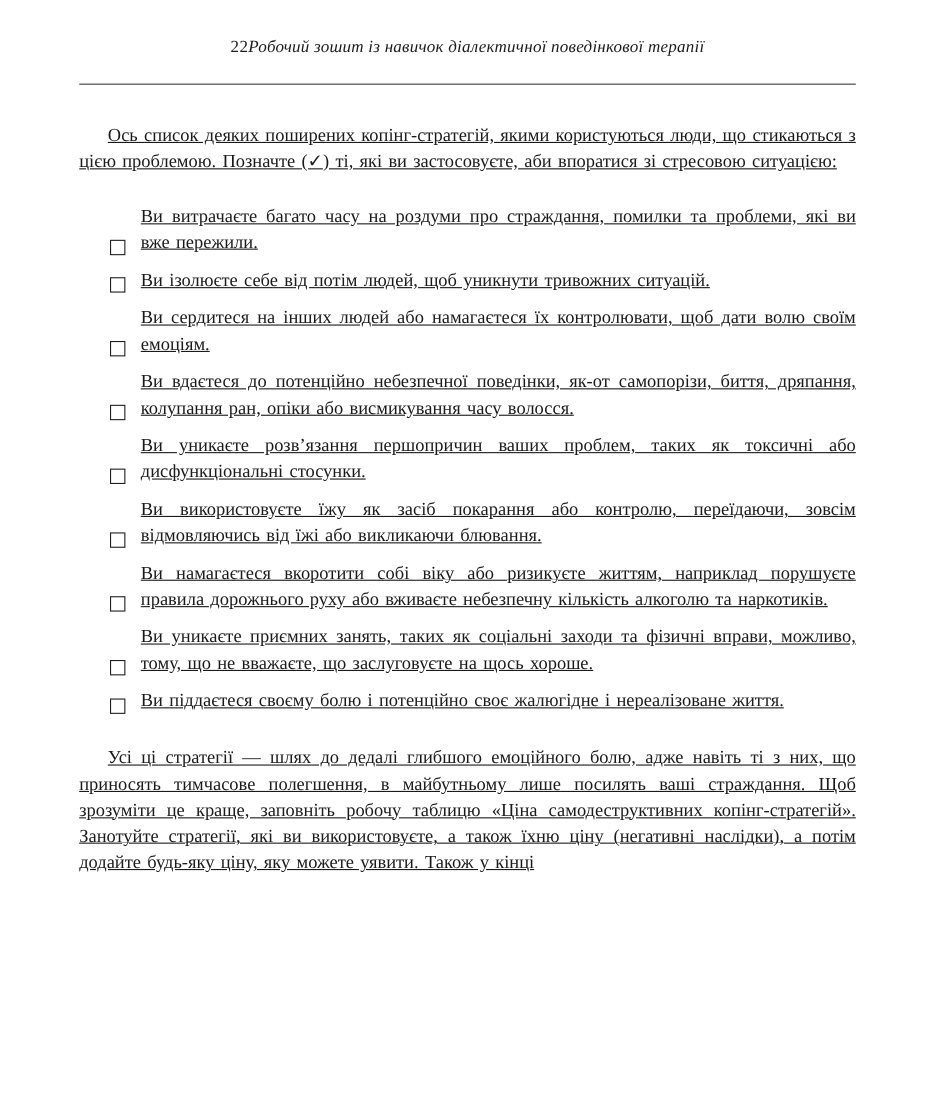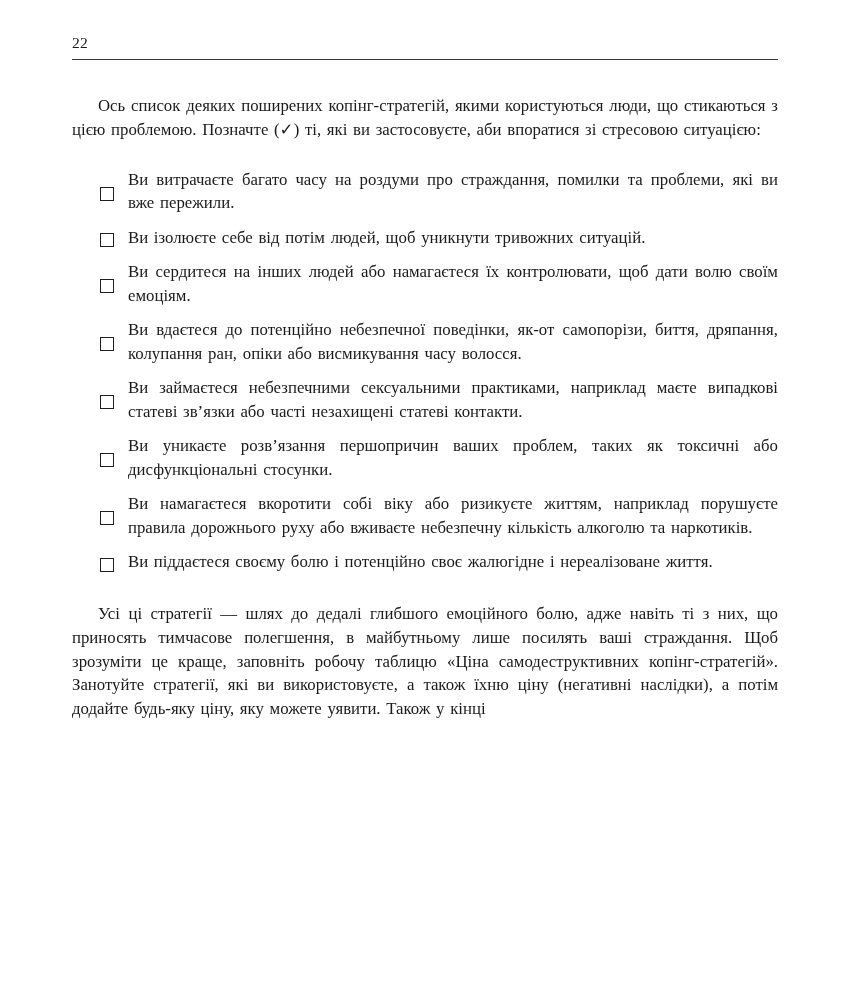--- a/index.html
+++ b/index.html
@@ -14,53 +14,54 @@
     margin: 0 auto;
     background: #ffffff;
     font-family: "Liberation Serif", "DejaVu Serif", serif;
     color: #1a1a1a;
     box-sizing: border-box;
     padding: 34px 72px 20px 72px;
     overflow: hidden;
   }
   .running-header {
     display: flex;
-    justify-content: space-between;
+    justify-content: center;
     align-items: baseline;
-    padding-bottom: 7px;
+    padding-bottom: 24px;
     border-bottom: 1px solid #3a3a3a;
   }
   .page-number {
     font-size: 15.5px;
     letter-spacing: 0.3px;
   }
   .running-title {
     font-style: italic;
     font-size: 15.5px;
     letter-spacing: 0.2px;
   }
   .body-text {
     margin-top: 34px;
+    text-decoration: underline;
   }
   p.para {
     margin: 0;
     font-size: 16.8px;
     line-height: 1.42;
     text-align: justify;
     text-indent: 26px;
     word-spacing: 1.5px;
   }
   ul.checklist {
     list-style: none;
     margin: 26px 0 0 0;
     padding: 0 0 0 28px;
   }
   li.check-item {
     display: flex;
-    align-items: center;
+    align-items: flex-end;
     margin-bottom: 11px;
   }
   .checkbox {
     flex: 0 0 auto;
     width: 12px;
     height: 12px;
     border: 1.2px solid #1f1f1f;
     margin-top: 5px;
     margin-right: 14px;
     background: #ffffff;
@@ -77,20 +78,21 @@
     margin-top: 28px;
   }
 </style>
 </head>
 <body>
 
 <div class="page">
 
   <div class="running-header">
     <span class="page-number">22</span>
+    <span class="running-title">Робочий зошит із навичок діалектичної поведінкової терапії</span>
   </div>
 
   <div class="body-text">
 
     <p class="para">Ось список деяких поширених копінг-стратегій, якими користуються люди, що стикаються з цією проблемою. Позначте (✓) ті, які ви застосовуєте, аби впоратися зі стресовою ситуацією:</p>
 
     <ul class="checklist">
       <li class="check-item">
         <span class="checkbox"></span>
         <span class="check-text">Ви витрачаєте багато часу на роздуми про страждання, помилки та проблеми, які ви вже пережили.</span>
@@ -102,29 +104,33 @@
       <li class="check-item">
         <span class="checkbox"></span>
         <span class="check-text">Ви сердитеся на інших людей або намагаєтеся їх контролювати, щоб дати волю своїм емоціям.</span>
       </li>
       <li class="check-item">
         <span class="checkbox"></span>
         <span class="check-text">Ви вдаєтеся до потенційно небезпечної поведінки, як-от самопорізи, биття, дряпання, колупання ран, опіки або висмикування часу волосся.</span>
       </li>
       <li class="check-item">
         <span class="checkbox"></span>
-        <span class="check-text">Ви займаєтеся небезпечними сексуальними практиками, наприклад маєте випадкові статеві зв’язки або часті незахищені статеві контакти.</span>
-      </li>
-      <li class="check-item">
-        <span class="checkbox"></span>
         <span class="check-text">Ви уникаєте розв’язання першопричин ваших проблем, таких як токсичні або дисфункціональні стосунки.</span>
       </li>
       <li class="check-item">
         <span class="checkbox"></span>
+        <span class="check-text">Ви використовуєте їжу як засіб покарання або контролю, переїдаючи, зовсім відмовляючись від їжі або викликаючи блювання.</span>
+      </li>
+      <li class="check-item">
+        <span class="checkbox"></span>
         <span class="check-text">Ви намагаєтеся вкоротити собі віку або ризикуєте життям, наприклад порушуєте правила дорожнього руху або вживаєте небезпечну кількість алкоголю та наркотиків.</span>
+      </li>
+      <li class="check-item">
+        <span class="checkbox"></span>
+        <span class="check-text">Ви уникаєте приємних занять, таких як соціальні заходи та фізичні вправи, можливо, тому, що не вважаєте, що заслуговуєте на щось хороше.</span>
       </li>
       <li class="check-item">
         <span class="checkbox"></span>
         <span class="check-text">Ви піддаєтеся своєму болю і потенційно своє жалюгідне і нереалізоване життя.</span>
       </li>
     </ul>
 
     <p class="para closing">Усі ці стратегії — шлях до дедалі глибшого емоційного болю, адже навіть ті з них, що приносять тимчасове полегшення, в майбутньому лише посилять ваші страждання. Щоб зрозуміти це краще, заповніть робочу таблицю «Ціна самодеструктивних копінг-стратегій». Занотуйте стратегії, які ви використовуєте, а також їхню ціну (негативні наслідки), а потім додайте будь-яку ціну, яку можете уявити. Також у кінці</p>
 
   </div>

